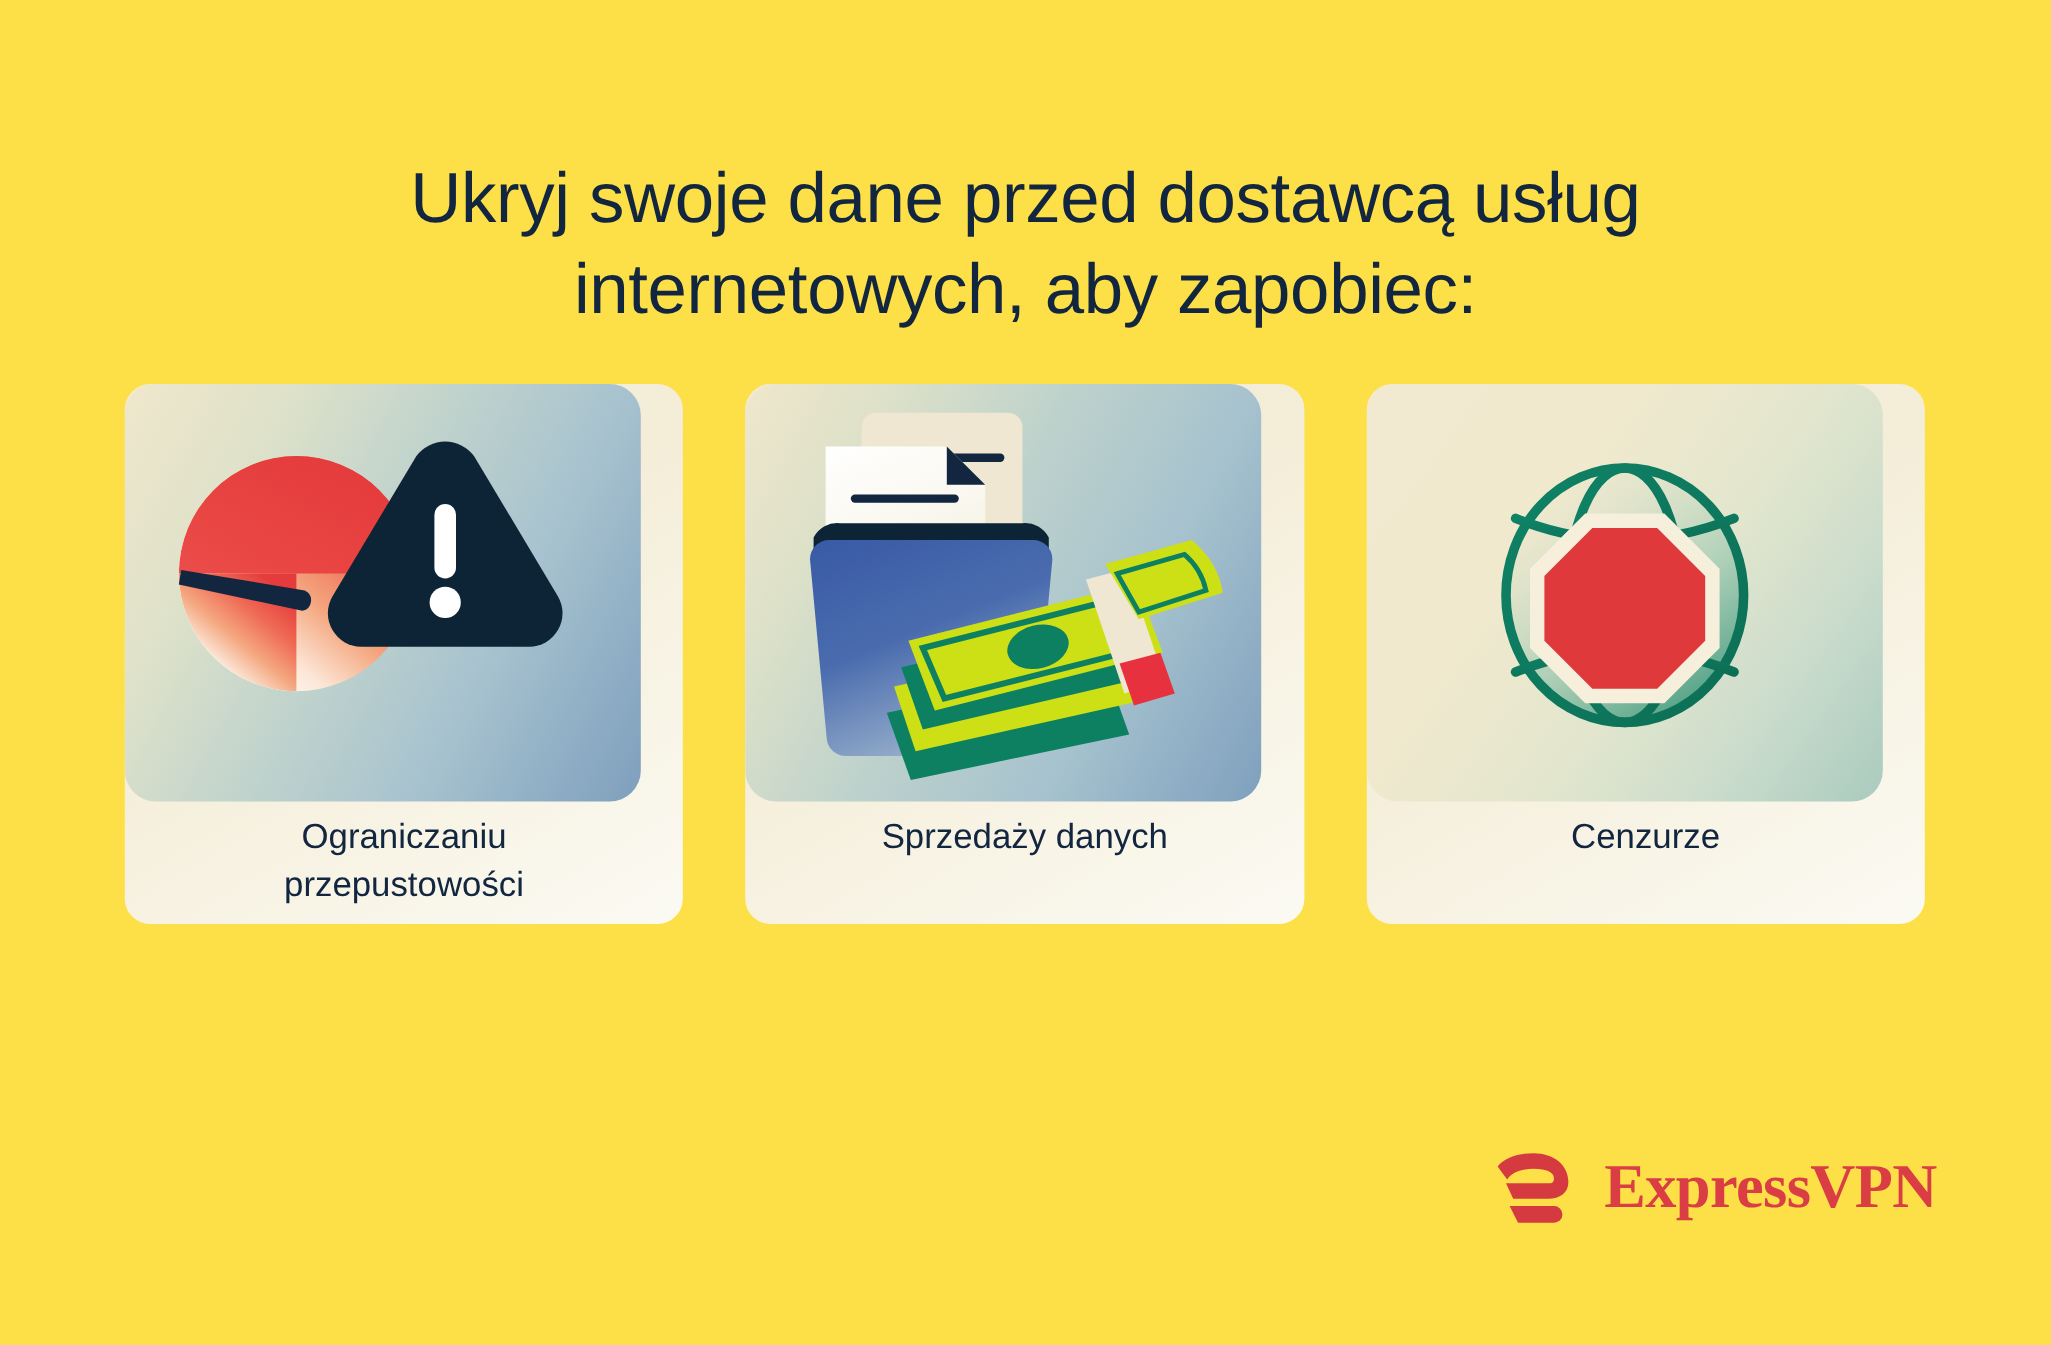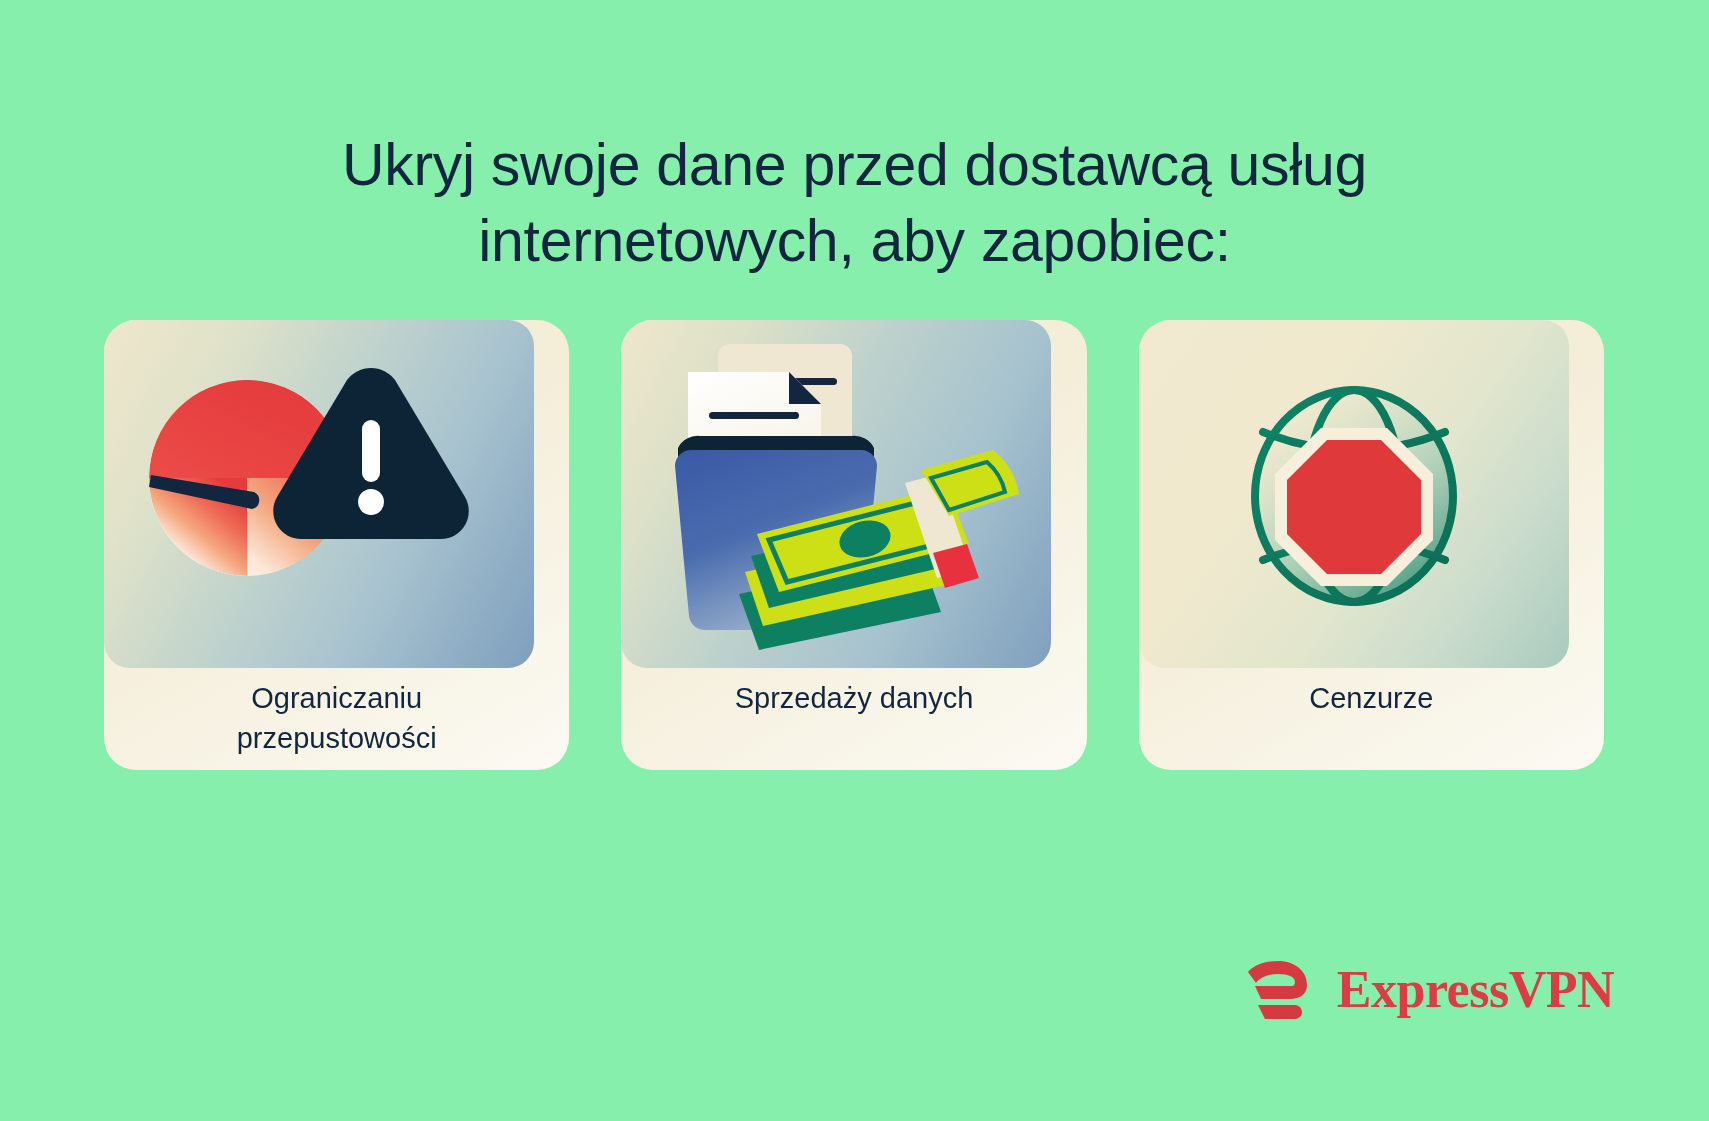--- a/index.html
+++ b/index.html
@@ -5,21 +5,21 @@
   * { margin:0; padding:0; box-sizing:border-box; }
   html, body {
     width:1709px; height:1121px;
     background:#ffffff;
     font-family:"Liberation Sans", sans-serif;
     overflow:hidden;
   }
   .stage {
     position:relative;
     width:1709px; height:1121px;
-    background:#86efac;
+    background:#fde047;
   }
 
   
   .heading {
     position:absolute;
     left:0; right:0; top:128px;
     text-align:center;
     font-size:59px;
     line-height:1.28;
     font-weight:400;
@@ -32,21 +32,21 @@
   .cards {
     position:absolute;
     left:104px; top:320px;
     width:1500px; height:450px;
     display:flex;
     gap:52px;
   }
   .card {
     position:relative;
     width:494px; height:450px;
-    border-radius:32px;
+    border-radius:21px;
     background:linear-gradient(150deg,#f2ead0 0%,#f4edd8 42%,#f8f4e6 72%,#fbfaf3 100%);
     overflow:hidden;
   }
   .card-media {
     position:absolute;
     left:0; top:0;
     width:430px; height:348px;
     border-radius:26px;
     overflow:hidden;
   }

